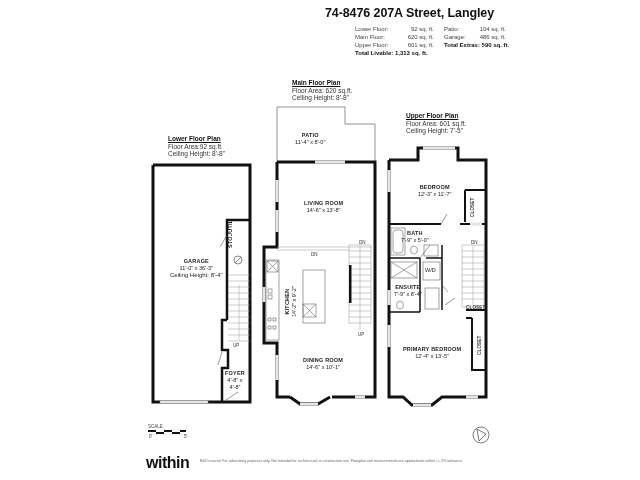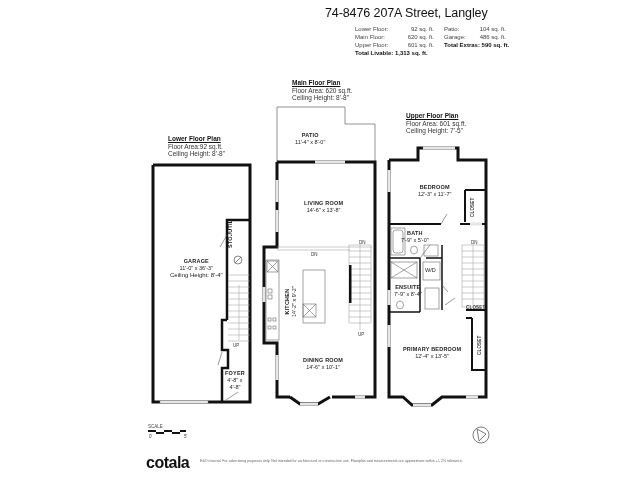--- a/index.html
+++ b/index.html
@@ -1,18 +1,18 @@
 <!DOCTYPE html>
 <html><head>
 <meta charset="utf-8">
 <style>
   html,body{margin:0;padding:0;background:#fff;}
   body{width:640px;height:480px;position:relative;overflow:hidden;font-family:"Liberation Sans",sans-serif;color:#222;}
   .abs{position:absolute;}
-  .title{left:325px;top:6px;font-size:12.5px;font-weight:normal;color:#111;white-space:nowrap;letter-spacing:-0.1px;}
+  .title{left:325px;top:6px;font-size:12.5px;font-weight:bold;color:#111;white-space:nowrap;letter-spacing:-0.1px;}
   .stats{left:355px;top:25px;font-size:6px;color:#444;line-height:8px;}
   .stats .row{display:flex;}
   .stats .k{width:44px;}
   .stats .v{width:35px;text-align:right;}
   .stats .k2{width:34px;margin-left:10px;}
   .stats .v2{width:28px;text-align:right;}
   .bold{font-weight:bold;color:#111;}
   .plan-head{font-size:6.5px;line-height:7.5px;color:#333;}
   .plan-head .h{font-weight:bold;text-decoration:underline;color:#111;}
   .room{font-size:5.5px;text-align:center;color:#222;line-height:7px;white-space:nowrap;}
@@ -274,14 +274,14 @@
 <div class="abs small" style="left:358px;top:332px">UP</div>
 <div class="abs small" style="left:233px;top:343px">UP</div>
 <div class="abs small" style="left:471px;top:240px">DN</div>
 
 <div class="abs scale">
   <div>SCALE</div>
 </div>
 <div class="abs small" style="left:149px;top:434px">0'</div>
 <div class="abs small" style="left:184px;top:434px">5'</div>
 
-<div class="abs footer-logo">cotala</div>
+<div class="abs footer-logo">within</div>
 <div class="abs disclaimer">E&amp;O insured. For advertising purposes only. Not intended for architectural or construction use. Floorplan and measurements are approximate within +/- 2% tolerance.</div>
 
 </body></html>

